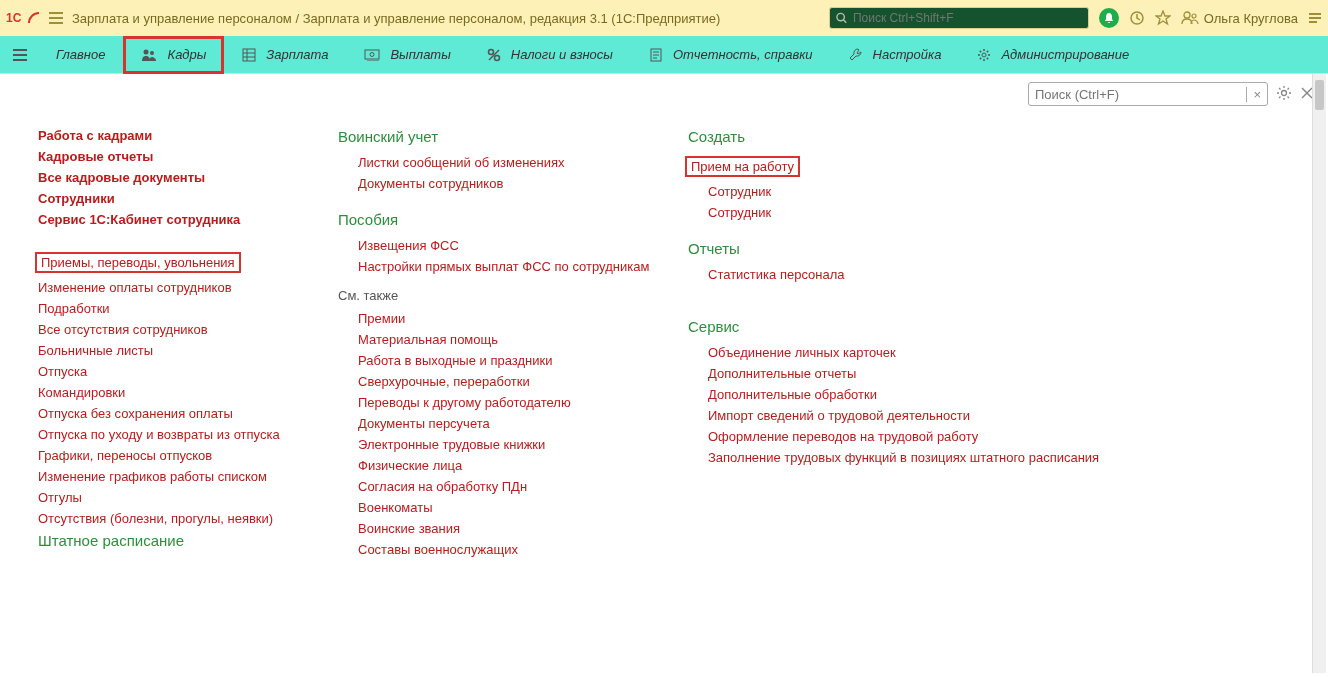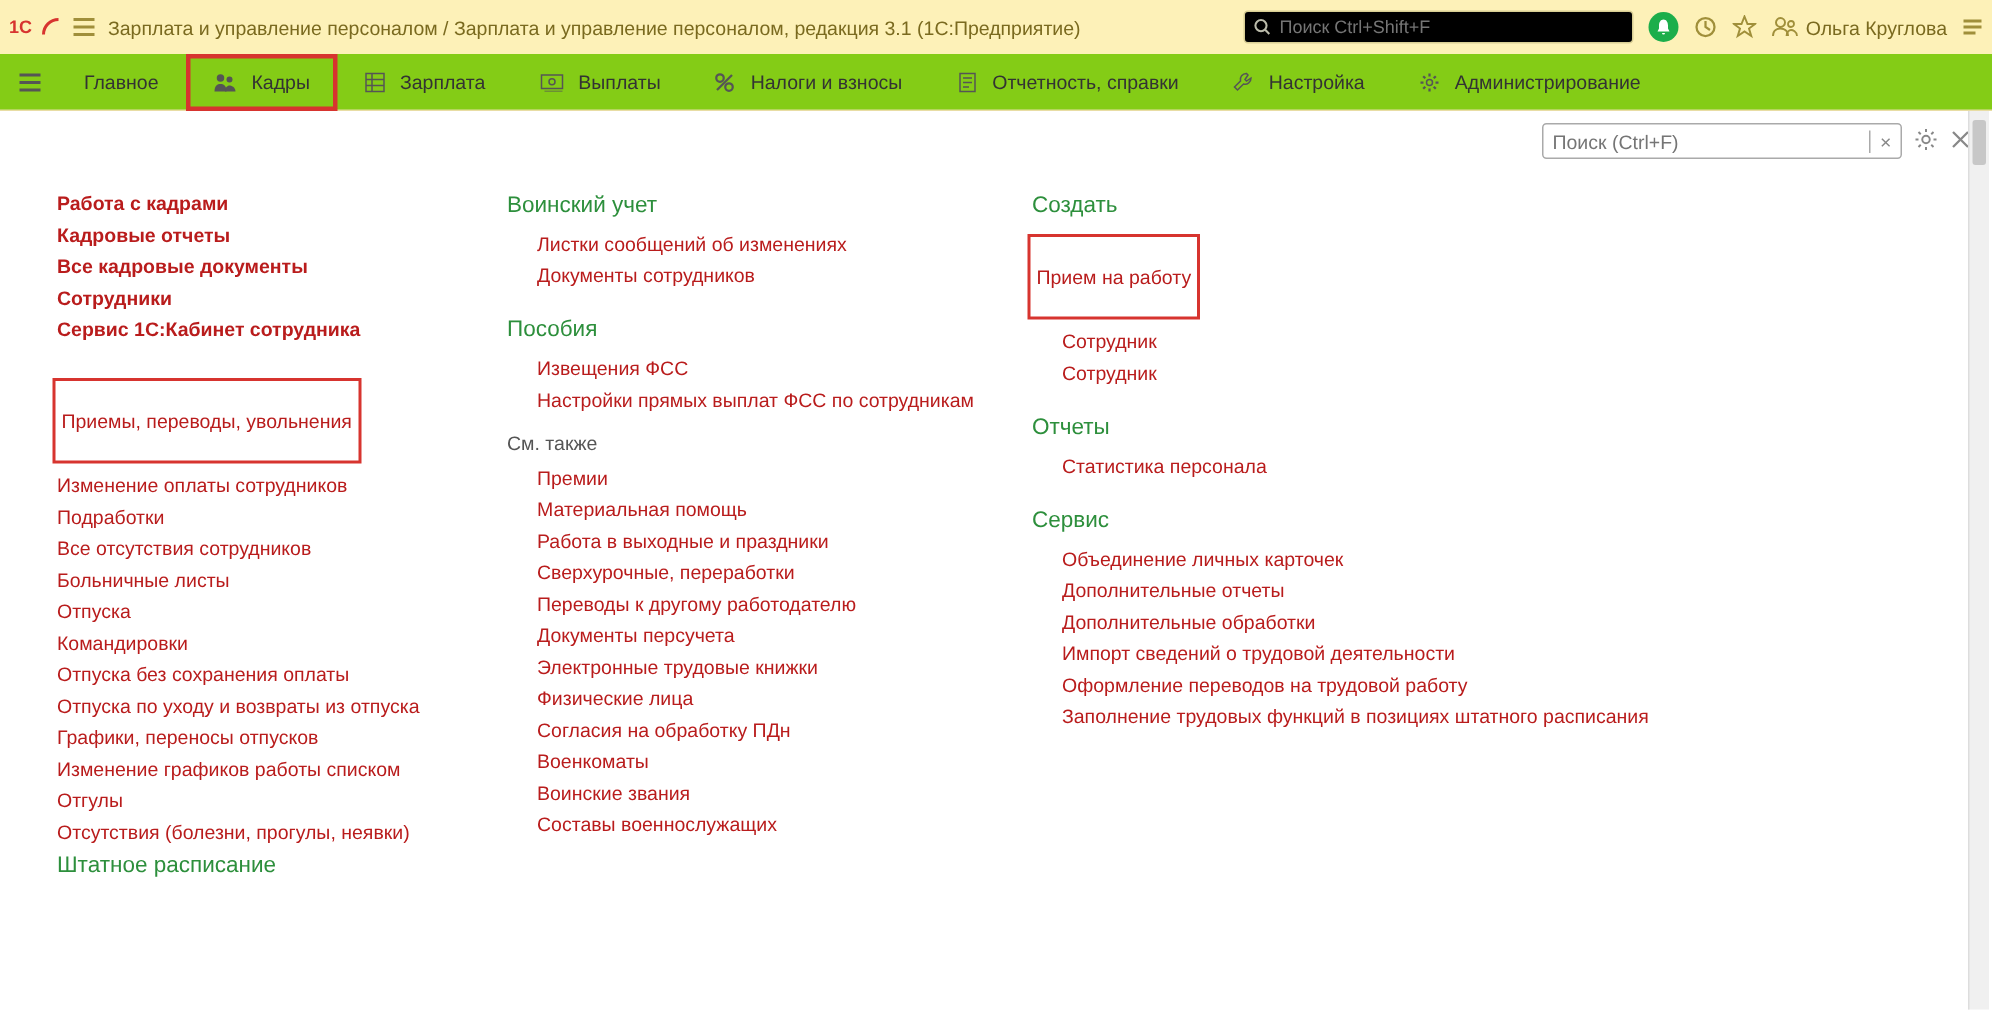--- a/index.html
+++ b/index.html
@@ -3,46 +3,46 @@
 <meta charset="utf-8">
 <style>
   * { box-sizing: border-box; margin: 0; padding: 0; }
   body { font-family: Arial, sans-serif; font-size: 13px; background: #fff; color: #333; width: 1328px; height: 677px; overflow: hidden; position: relative; }
   .title-bar { background: #fdf1b8; height: 36px; display: flex; align-items: center; padding: 0 6px; gap: 8px; }
   .logo { color: #d7342f; font-weight: bold; font-size: 15px; display: flex; align-items: center; gap: 2px; }
   .hamburger { display: inline-block; }
   .hamburger svg { display: block; }
   .title-text { color: #7a6a1f; font-size: 13px; }
   .title-right { margin-left: auto; display: flex; align-items: center; gap: 10px; }
-  .search-top { background: #000000; border: 1px solid #d8ce94; border-radius: 3px; height: 22px; width: 260px; display: flex; align-items: center; padding: 0 6px; gap: 6px; }
+  .search-top { background: #14532d; border: 1px solid #d8ce94; border-radius: 3px; height: 22px; width: 260px; display: flex; align-items: center; padding: 0 6px; gap: 6px; }
   .search-top input { border: none; outline: none; width: 100%; font-size: 12px; color: #999; background: transparent; }
   .bell-circle { width: 20px; height: 20px; border-radius: 50%; background: #1cae4b; display: flex; align-items: center; justify-content: center; color: #fff; }
   .icon-btn { color: #7a6a1f; display: flex; align-items: center; cursor: pointer; }
   .user-block { display: flex; align-items: center; gap: 5px; color: #7a6a1f; }
-  .main-menu { background: #84cc16; height: 38px; display: flex; align-items: center; padding: 0 8px; gap: 0; border-bottom: 1px solid #e8dda4; }
+  .main-menu { background: #5eead4; height: 38px; display: flex; align-items: center; padding: 0 8px; gap: 0; border-bottom: 1px solid #e8dda4; font-style: italic; }
   .menu-item { display: flex; align-items: center; gap: 10px; padding: 0 18px; height: 38px; color: #333; cursor: pointer; }
   .menu-item svg { flex-shrink: 0; }
   .menu-item.highlight { outline: 3px solid #d7342f; outline-offset: -3px; }
   .menu-burger { padding: 0 10px 0 4px; }
   .content-bar { display: flex; justify-content: flex-end; align-items: center; gap: 8px; padding: 8px 14px 4px 14px; }
   .search-box { border: 1px solid #aaa; border-radius: 3px; height: 24px; width: 240px; display: flex; align-items: center; padding: 0 6px; }
   .search-box input { border: none; outline: none; width: 100%; font-size: 13px; color: #000000; }
   .search-clear { border-left: 1px solid #aaa; padding-left: 6px; margin-left: 4px; color: #888; cursor: pointer; }
   .gear-btn, .close-btn { color: #777; cursor: pointer; }
   .content { display: flex; padding: 12px 20px 0 20px; height: calc(100% - 110px); overflow: hidden; }
   .col { flex: 0 0 auto; }
   .col1 { width: 300px; margin-left: 18px; }
   .col2 { width: 350px; }
   .col3 { width: 440px; }
   .group-title { color: #2d8f3c; font-size: 15px; margin: 6px 0 10px 0; }
   .col1 .group-title { margin-left: 0; }
   .link { color: #b91c1c; font-size: 13px; margin: 6px 0; cursor: pointer; display: block; }
   .link.bold { font-weight: bold; }
   .link.indent { margin-left: 20px; }
-  .link.highlight { outline: 2px solid #d7342f; outline-offset: 1px; display: inline-block; padding: 18px 3px; margin: 4px 0; }
+  .link.highlight { outline: 2px solid #d7342f; outline-offset: 1px; display: inline-block; padding: 0 3px; margin: 4px 0; }
   .sub-title { color: #555; font-size: 13px; margin: 14px 0 8px 0; }
   .scrollbar-stub { position: absolute; right: 2px; top: 74px; bottom: 4px; width: 14px; background: #f0f0f0; border-left: 1px solid #ddd; }
   .scrollbar-thumb { position: absolute; top: 6px; left: 2px; right: 2px; height: 30px; background: #c7c7c7; border-radius: 2px; }
 </style>
 </head>
 <body>
 
 <div class="title-bar">
   <span class="logo">
     <svg width="20" height="14" viewBox="0 0 20 14">
@@ -238,21 +238,21 @@
     <span class="link indent">Составы военнослужащих</span>
   </div>
 
   <div class="col col3">
     <div class="group-title">Создать</div>
     <span class="link highlight indent">Прием на работу</span>
     <span class="link indent">Сотрудник</span>
     <span class="link indent">Сотрудник</span>
     <div class="group-title" style="margin-top:20px">Отчеты</div>
     <span class="link indent">Статистика персонала</span>
-    <div class="group-title" style="margin-top:20px">Сервис</div>
+    <div class="group-title" style="margin-top:36px">Сервис</div>
     <span class="link indent">Объединение личных карточек</span>
     <span class="link indent">Дополнительные отчеты</span>
     <span class="link indent">Дополнительные обработки</span>
     <span class="link indent">Импорт сведений о трудовой деятельности</span>
     <span class="link indent">Оформление переводов на трудовой работу</span>
     <span class="link indent">Заполнение трудовых функций в позициях штатного расписания</span>
   </div>
 </div>
 
 <div class="scrollbar-stub">

